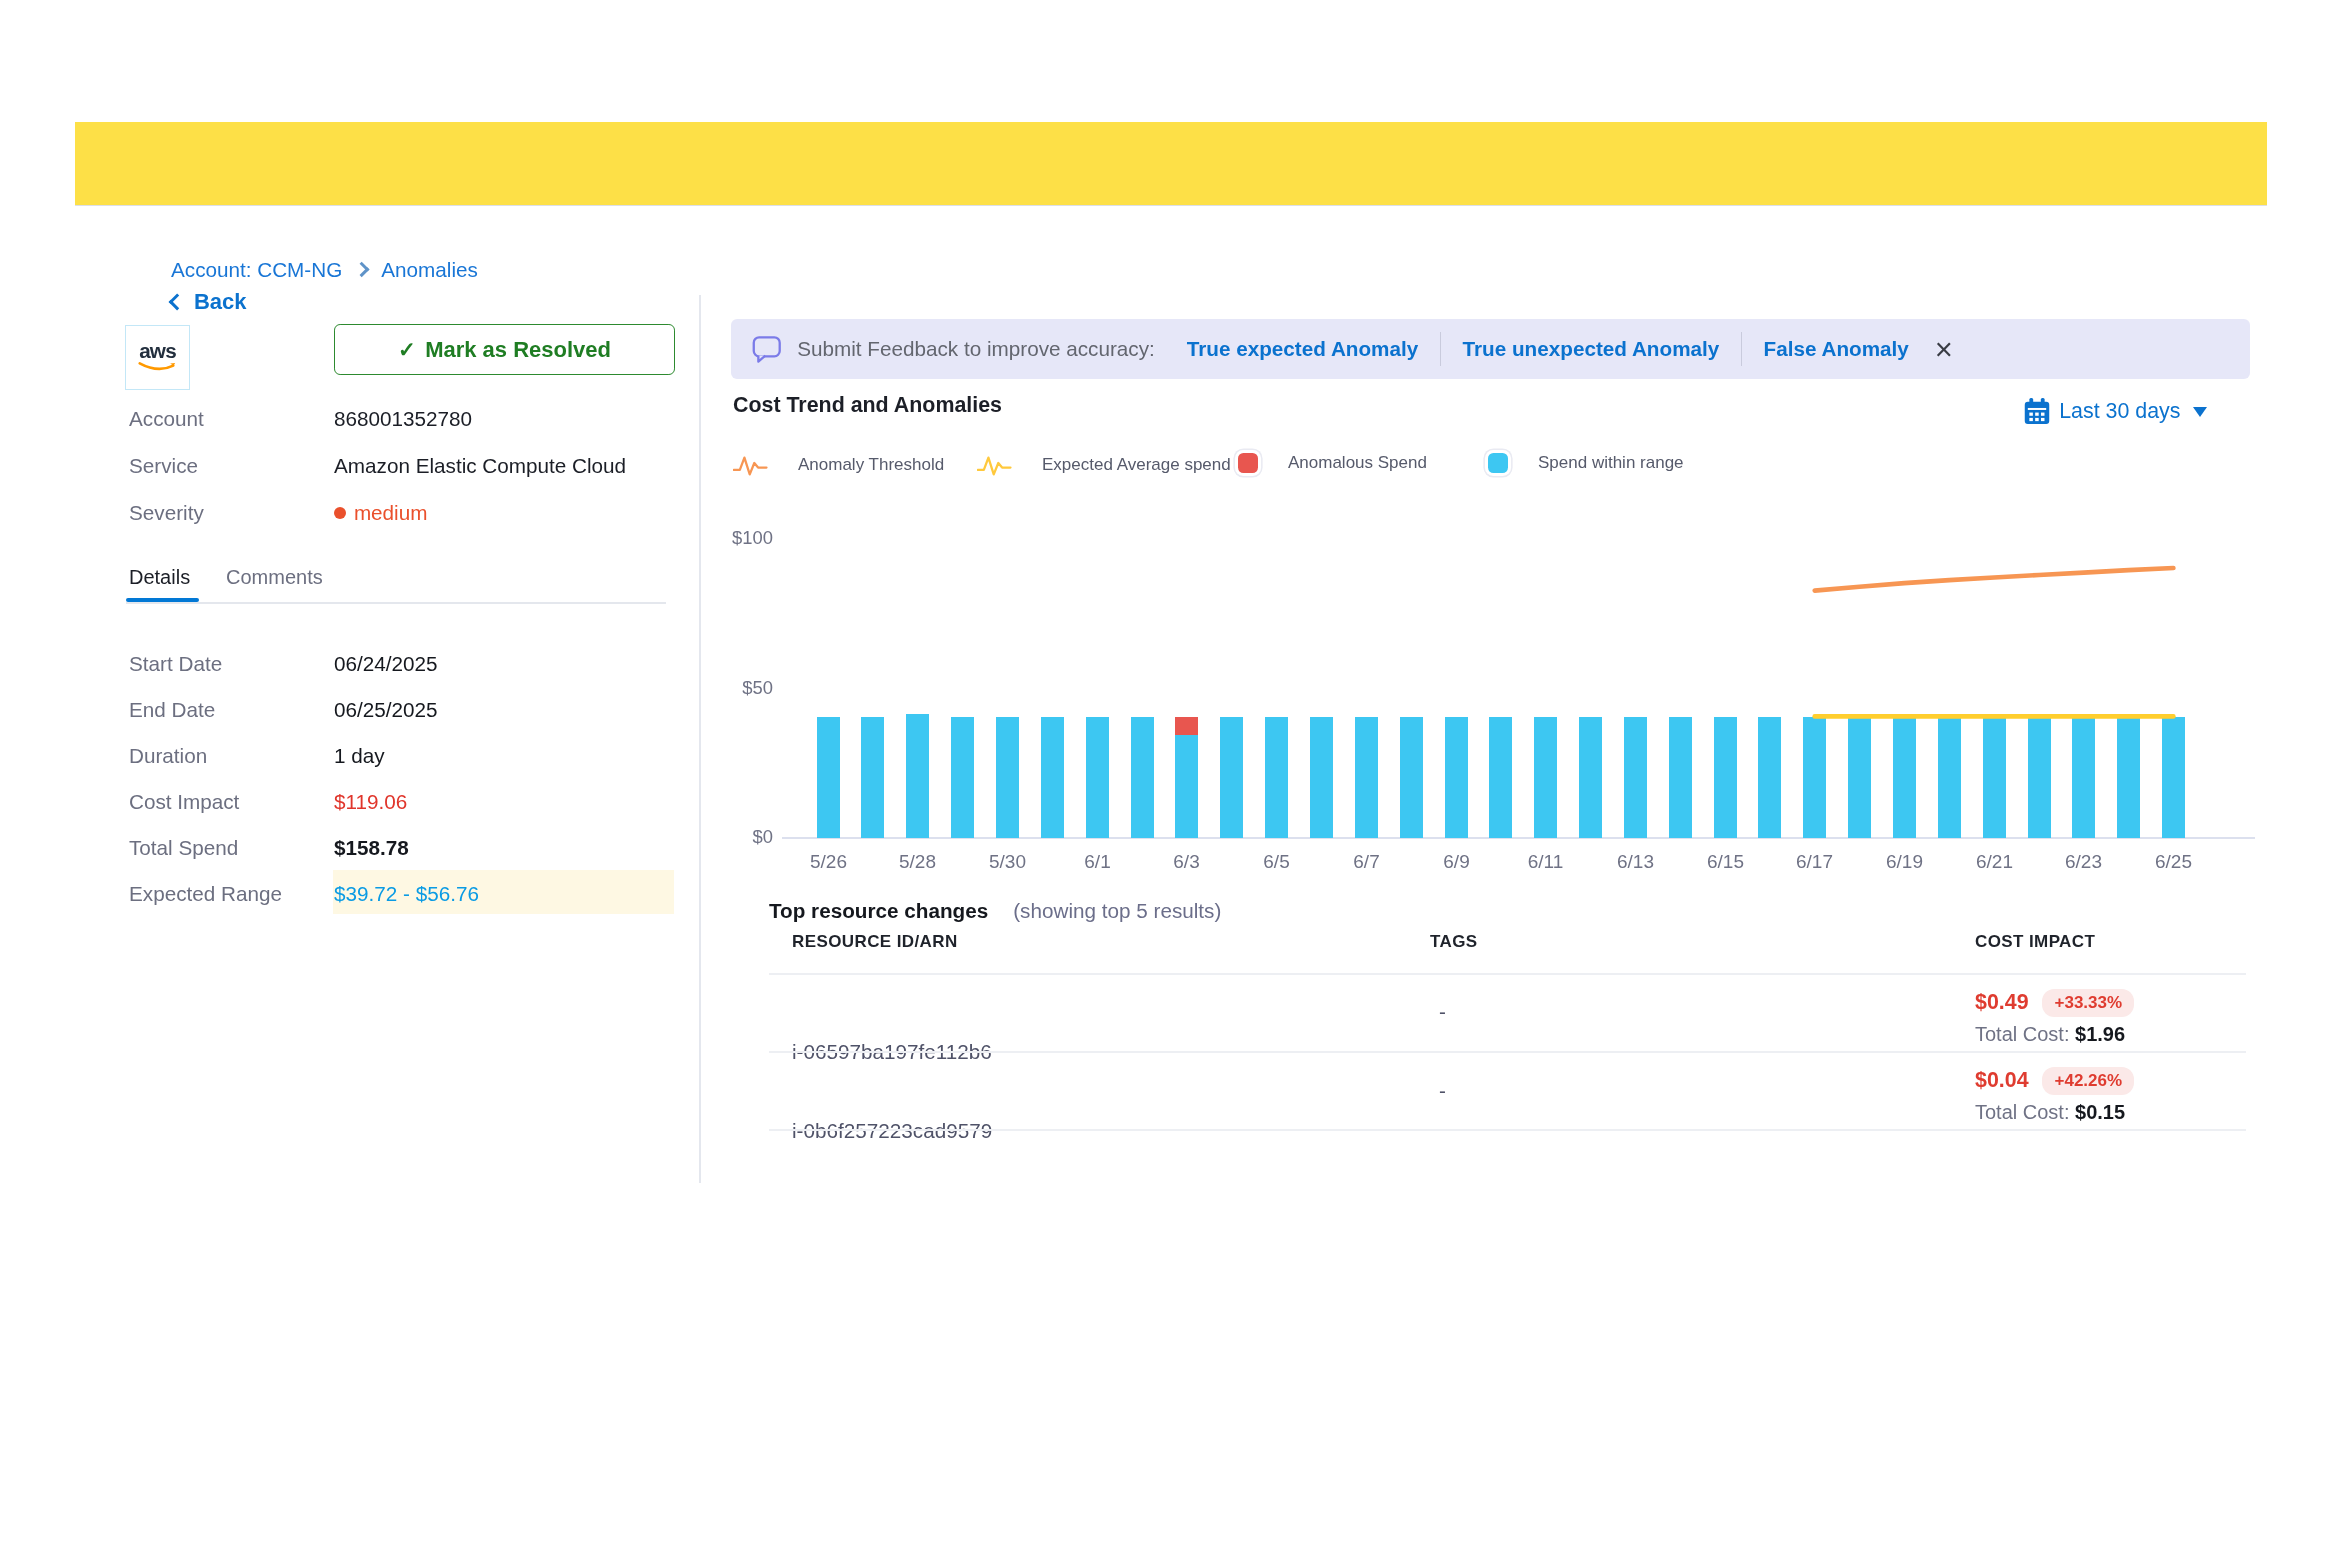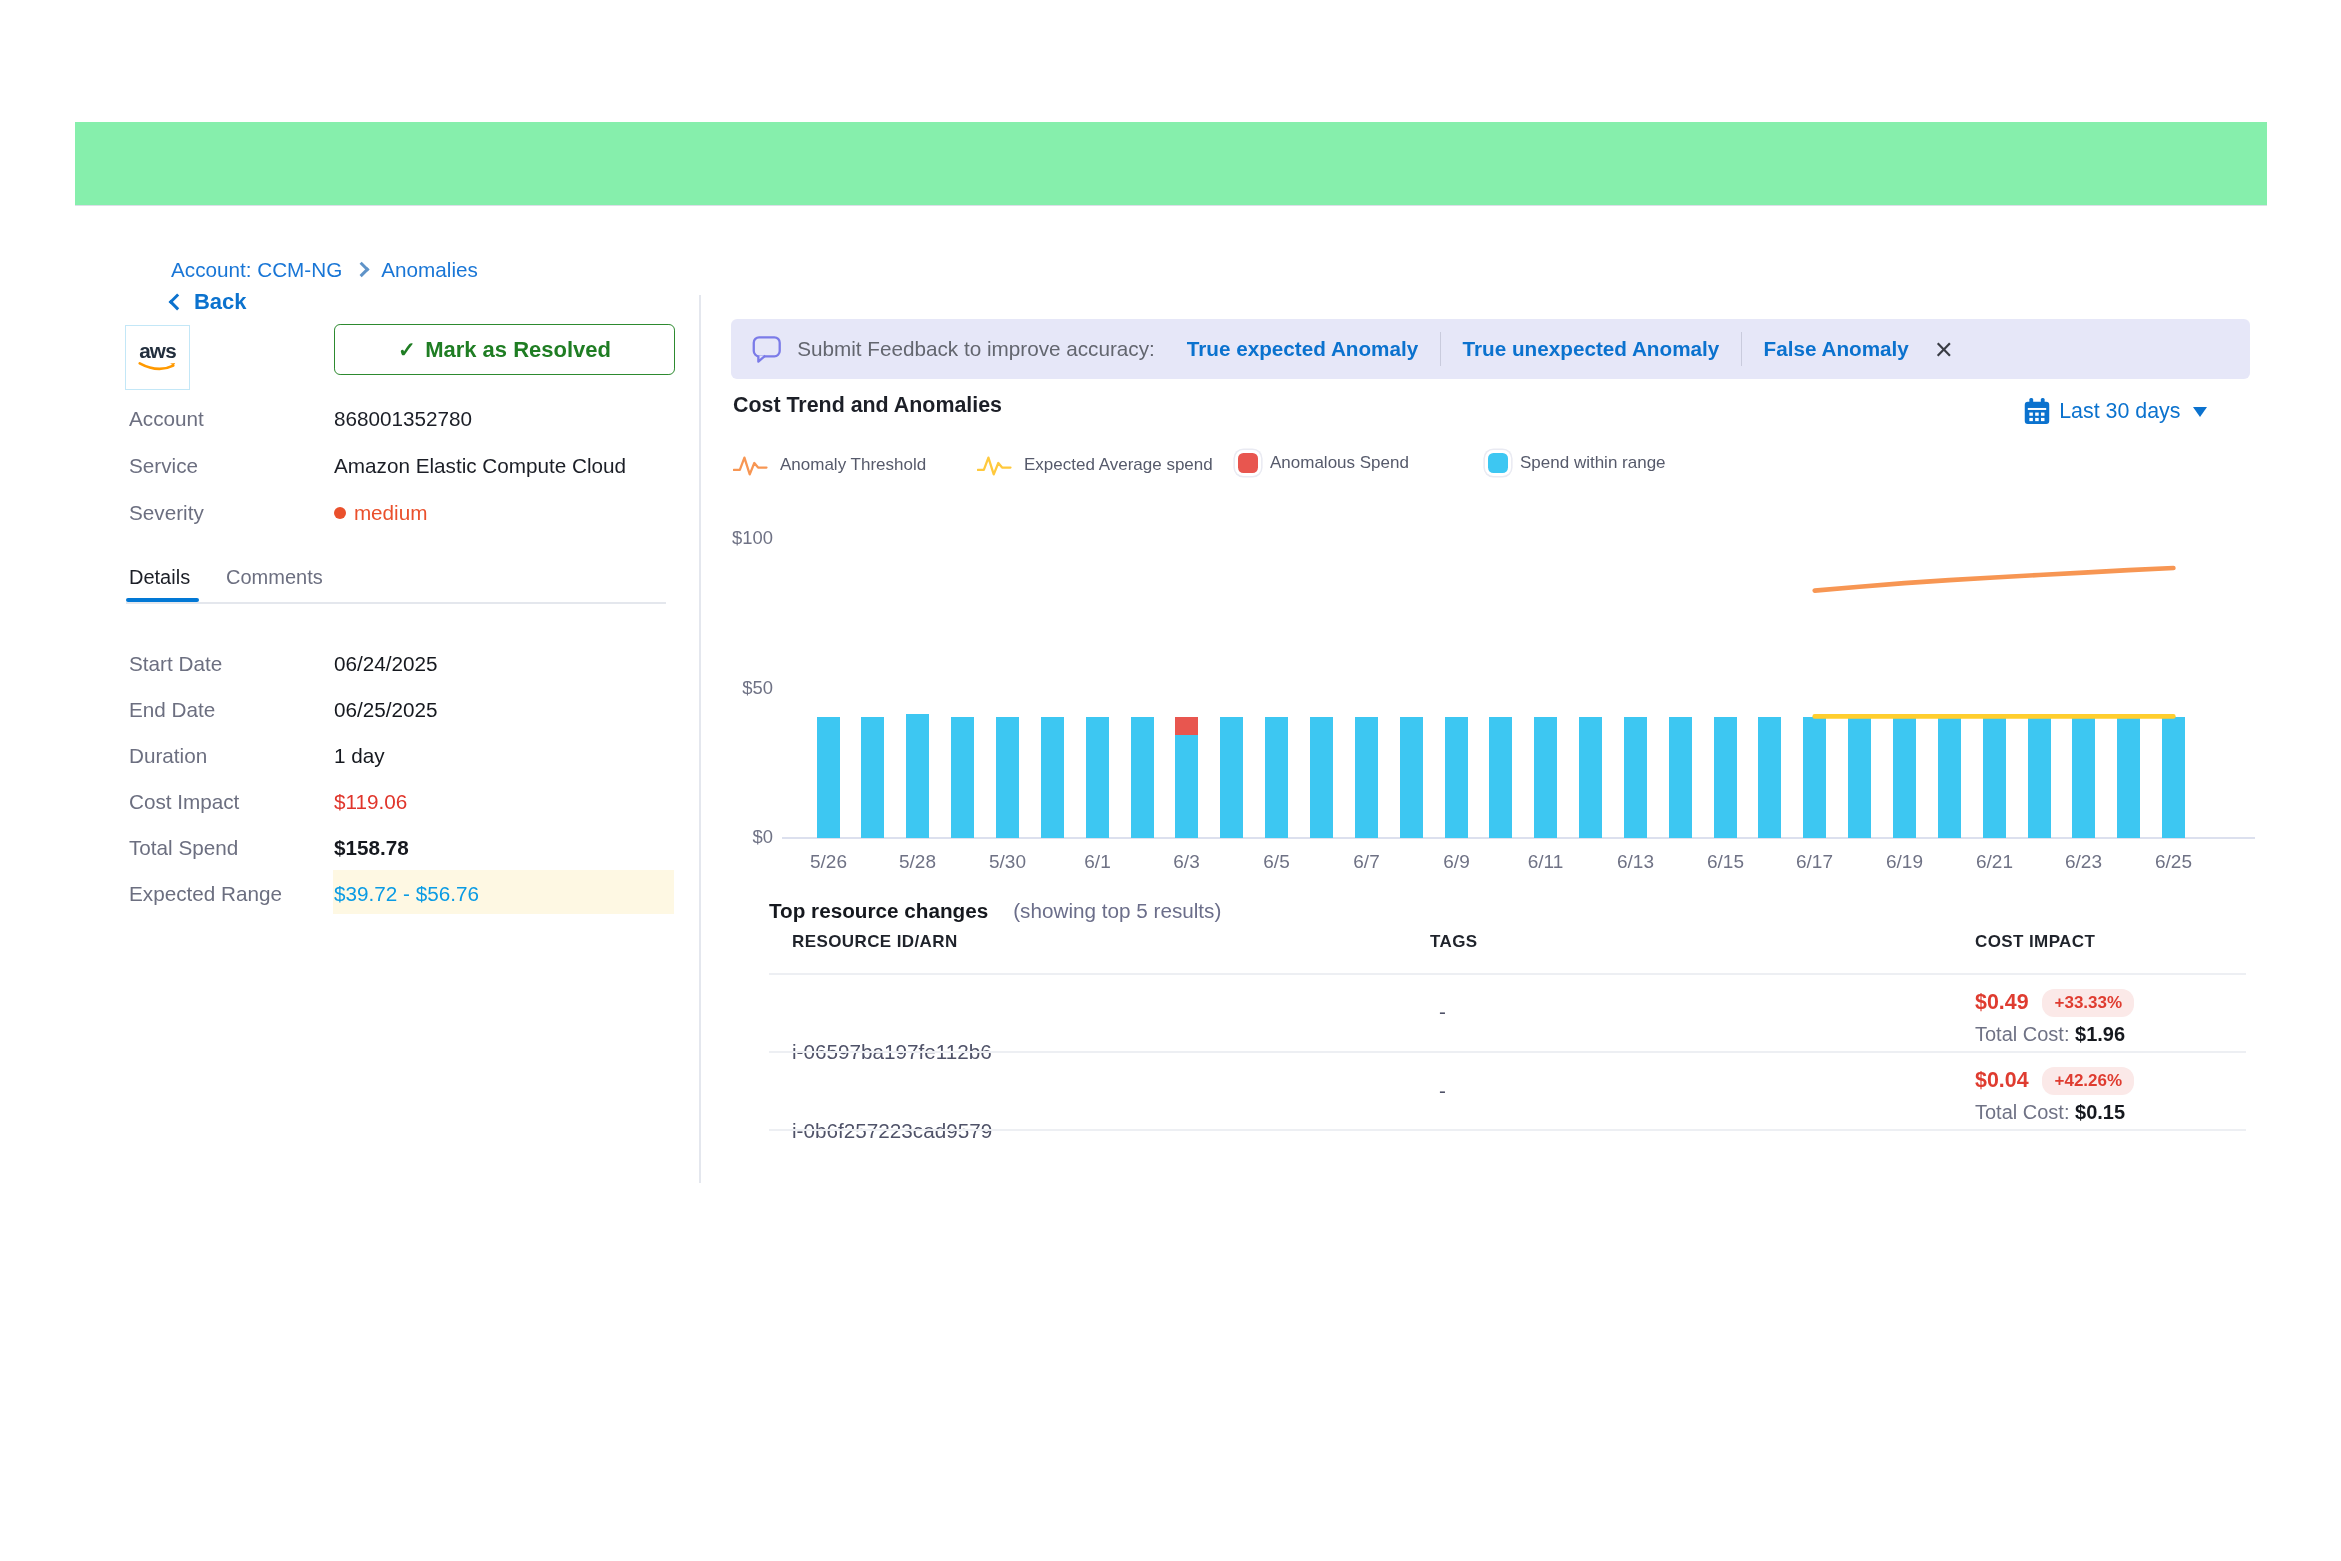--- a/index.html
+++ b/index.html
@@ -1,21 +1,21 @@
 <!DOCTYPE html>
 <html style="font-size:12.2px"><head>
 <meta charset="utf-8">
 <style>
   html,body{margin:0;padding:0;background:#ffffff;}
   #page{position:relative;width:2342px;height:1561px;background:#ffffff;
         font-family:"Liberation Sans",sans-serif;overflow:hidden;color:#1b1e26;}
   .abs{position:absolute;}
 
   
-  #crumb-band{left:75px;top:122px;width:2192px;height:83px;background:#86efac;border-bottom:1.5px solid #dcdfe7;}
+  #crumb-band{left:75px;top:122px;width:2192px;height:83px;background:#fde047;border-bottom:1.5px solid #dcdfe7;}
   #title-band{left:75px;top:207px;width:2192px;height:87px;background:#eff3fb;border-bottom:1.5px solid #d9dce3;}
   .crumb{font-size:20.7px;color:#1976d6;}
   .crumb-row{left:96px;top:136px;display:flex;align-items:center;gap:13.8px;}
   .chev-right{display:inline-block;width:8.4px;height:8.4px;border-style:solid;border-color:#5f93c8;border-width:3.1px 3.1px 0 0;transform:rotate(45deg);}
   .back-row{left:96px;top:167px;display:flex;align-items:center;gap:10.7px;cursor:pointer;}
   .chev-left{display:inline-block;width:9.2px;height:9.2px;border-style:solid;border-color:#0b72ce;border-width:0 0 3.8px 3.8px;transform:rotate(45deg);}
   .back-label{font-size:22px;font-weight:700;color:#0b72ce;}
   #page-title{left:96px;top:230px;font-size:24px;font-weight:700;color:#101418;}
 
   
@@ -51,21 +51,21 @@
   #feedback-bar .prompt{font-size:20.7px;color:#63666f;margin-left:13.8px;}
   .fb-link{font-size:20.7px;font-weight:700;color:#0b72ce;cursor:pointer;white-space:nowrap;}
   .fb-sep{width:1.5px;height:34px;background:#c9cbdd;margin:0 21.4px;}
   #fb-close{font-size:31px;color:#3a3d45;margin-left:26px;cursor:pointer;line-height:31px;}
 
   
   #chart-title{left:733px;top:393px;font-size:21.4px;font-weight:700;color:#1c1f27;}
   #range-picker{left:2024px;top:398px;display:flex;align-items:center;gap:9.2px;cursor:pointer;}
   #range-label{font-size:21.4px;color:#0b72ce;}
   .caret-down{width:0;height:0;border-left:7.7px solid transparent;border-right:7.7px solid transparent;border-top:10px solid #0b72ce;margin-left:3.1px;}
-  .legend-item{display:flex;align-items:center;gap:12px;}
+  .legend-item{display:flex;align-items:center;gap:30px;}
   .legend-label{font-size:17px;color:#565a6b;}
   .legend-sq{width:20px;height:20px;border-radius:5.4px;box-shadow:0 0 0 3.1px #ffffff,0 0 0 4.6px #e9eaf2;}
 
   
   .ytick{font-size:18.4px;color:#6f7285;width:61px;text-align:right;}
   #axis-base{left:782px;top:837px;width:1473px;height:1.5px;background:#dce0ee;}
   .bar{position:absolute;background:#3dc7f2;}
   .bar.red{background:#e8564f;}
   .xtick{position:absolute;width:69px;text-align:center;font-size:19px;color:#6f7285;}
 

